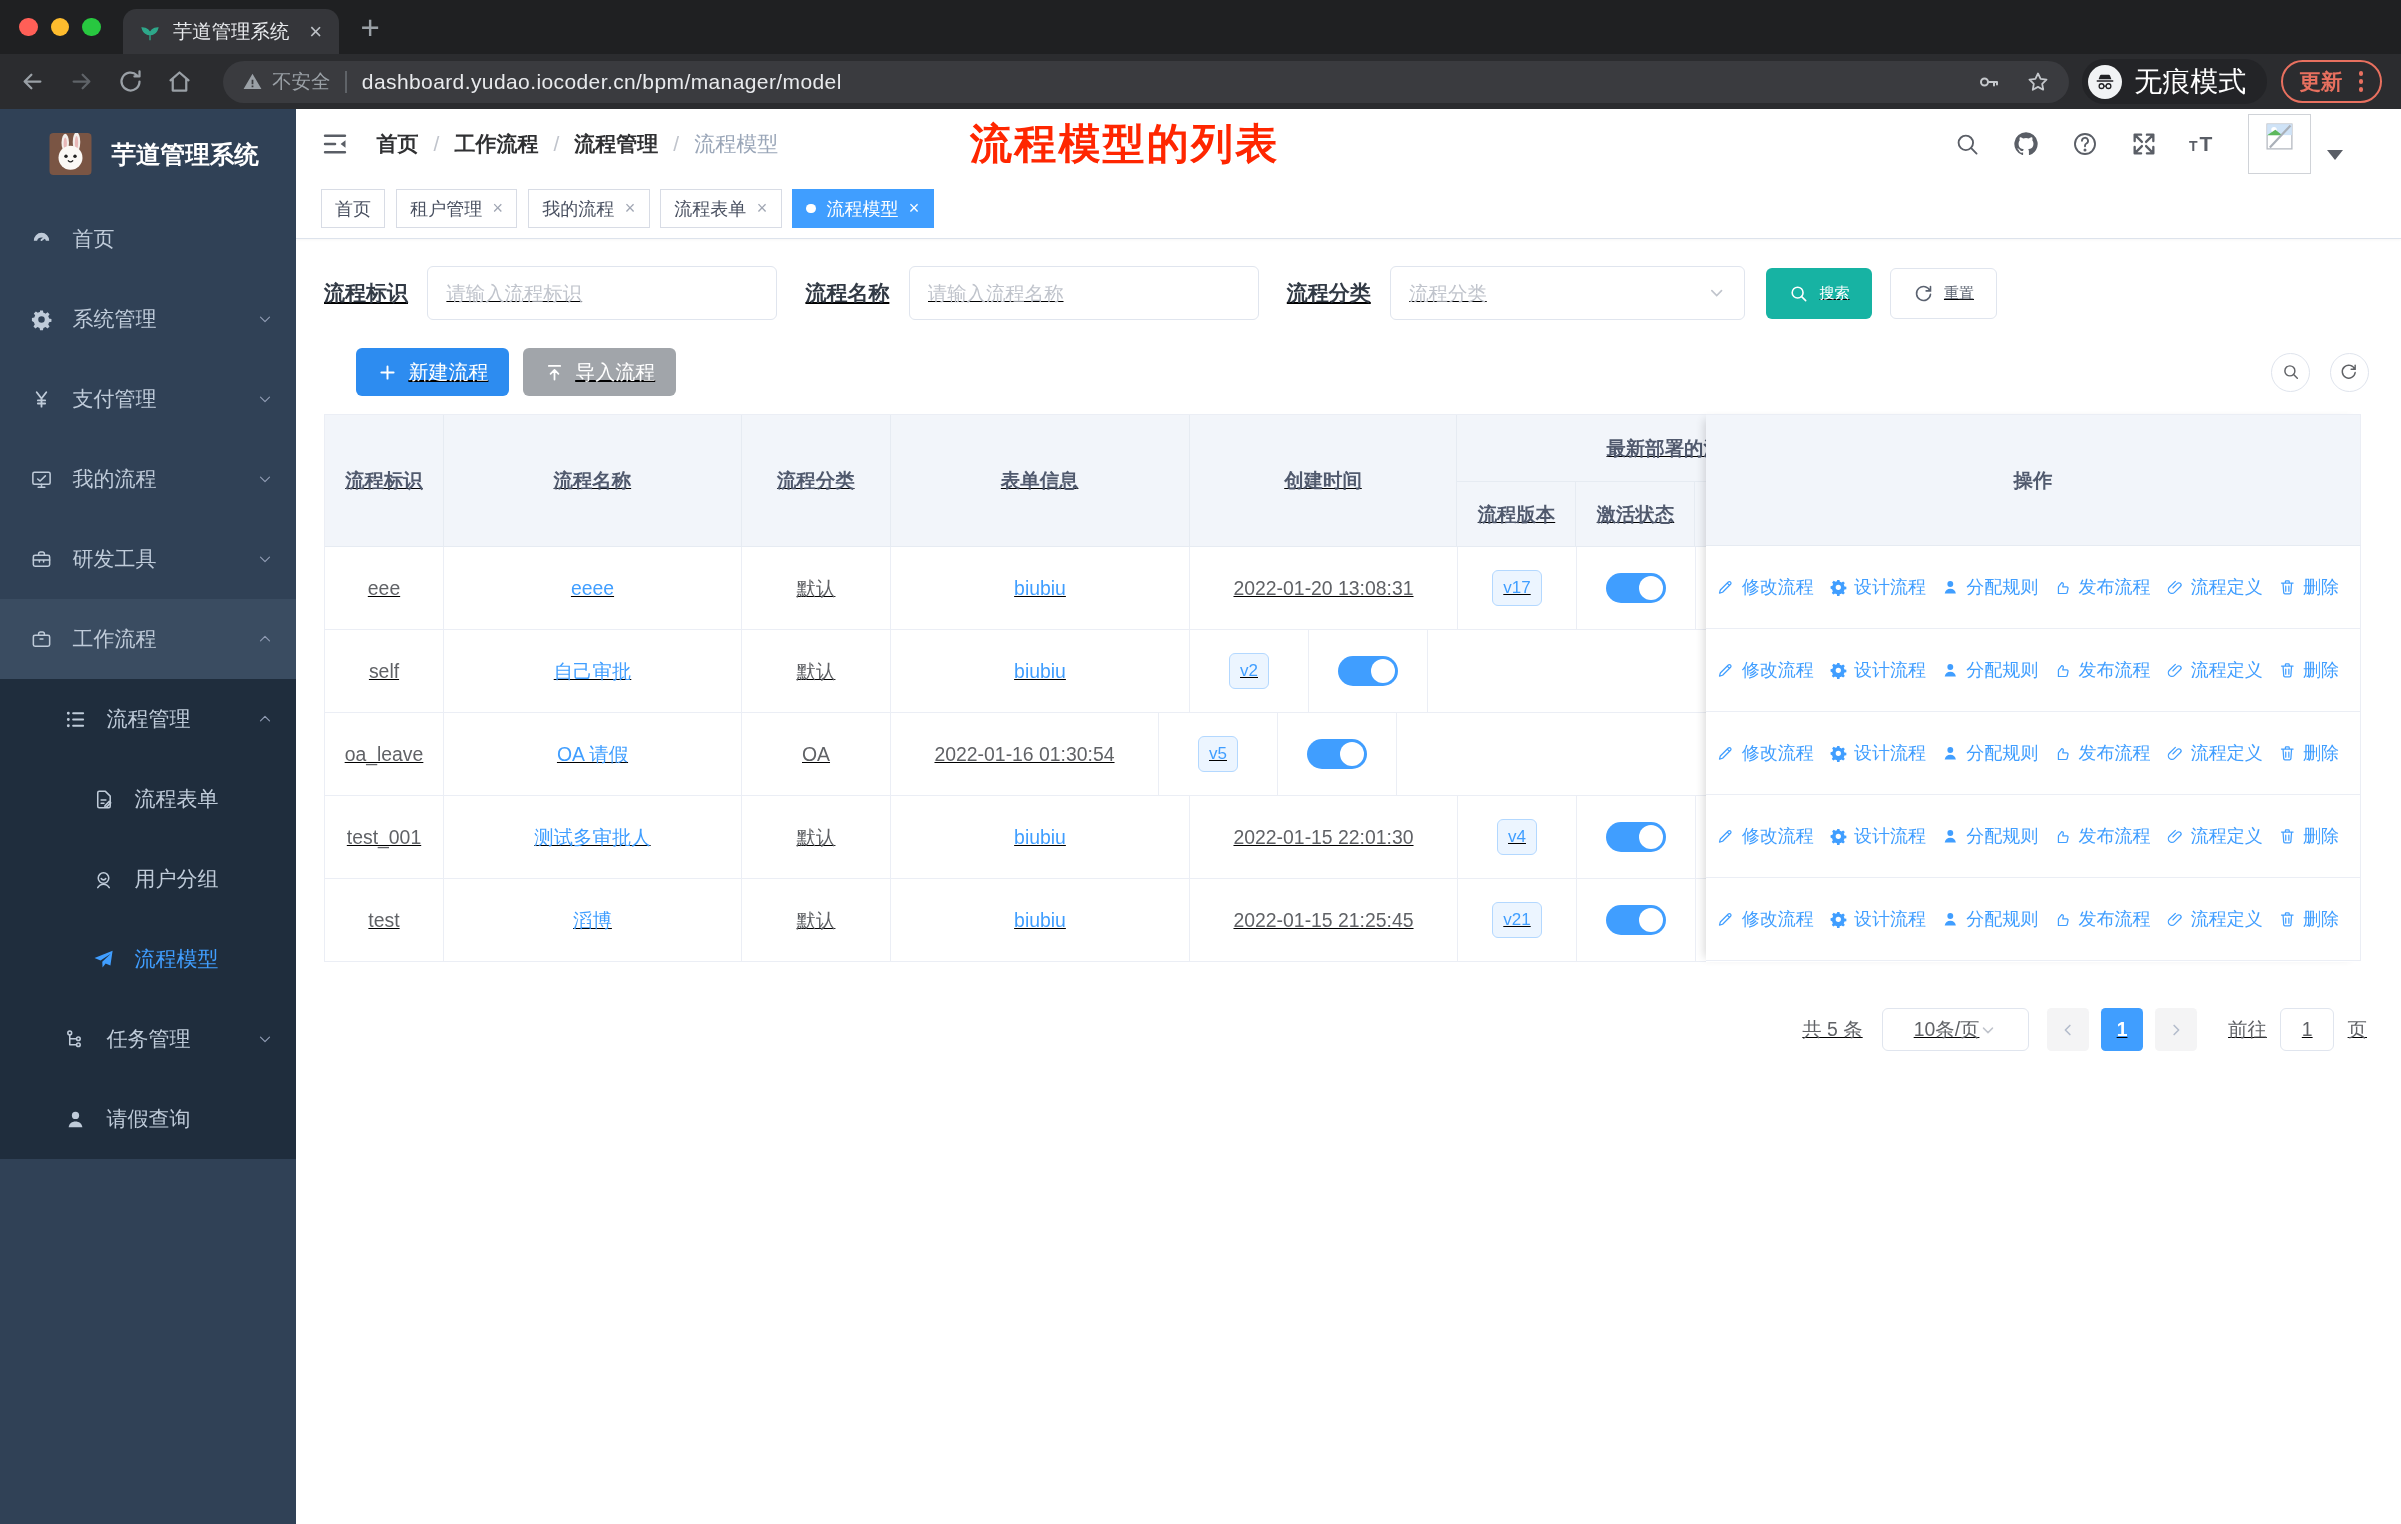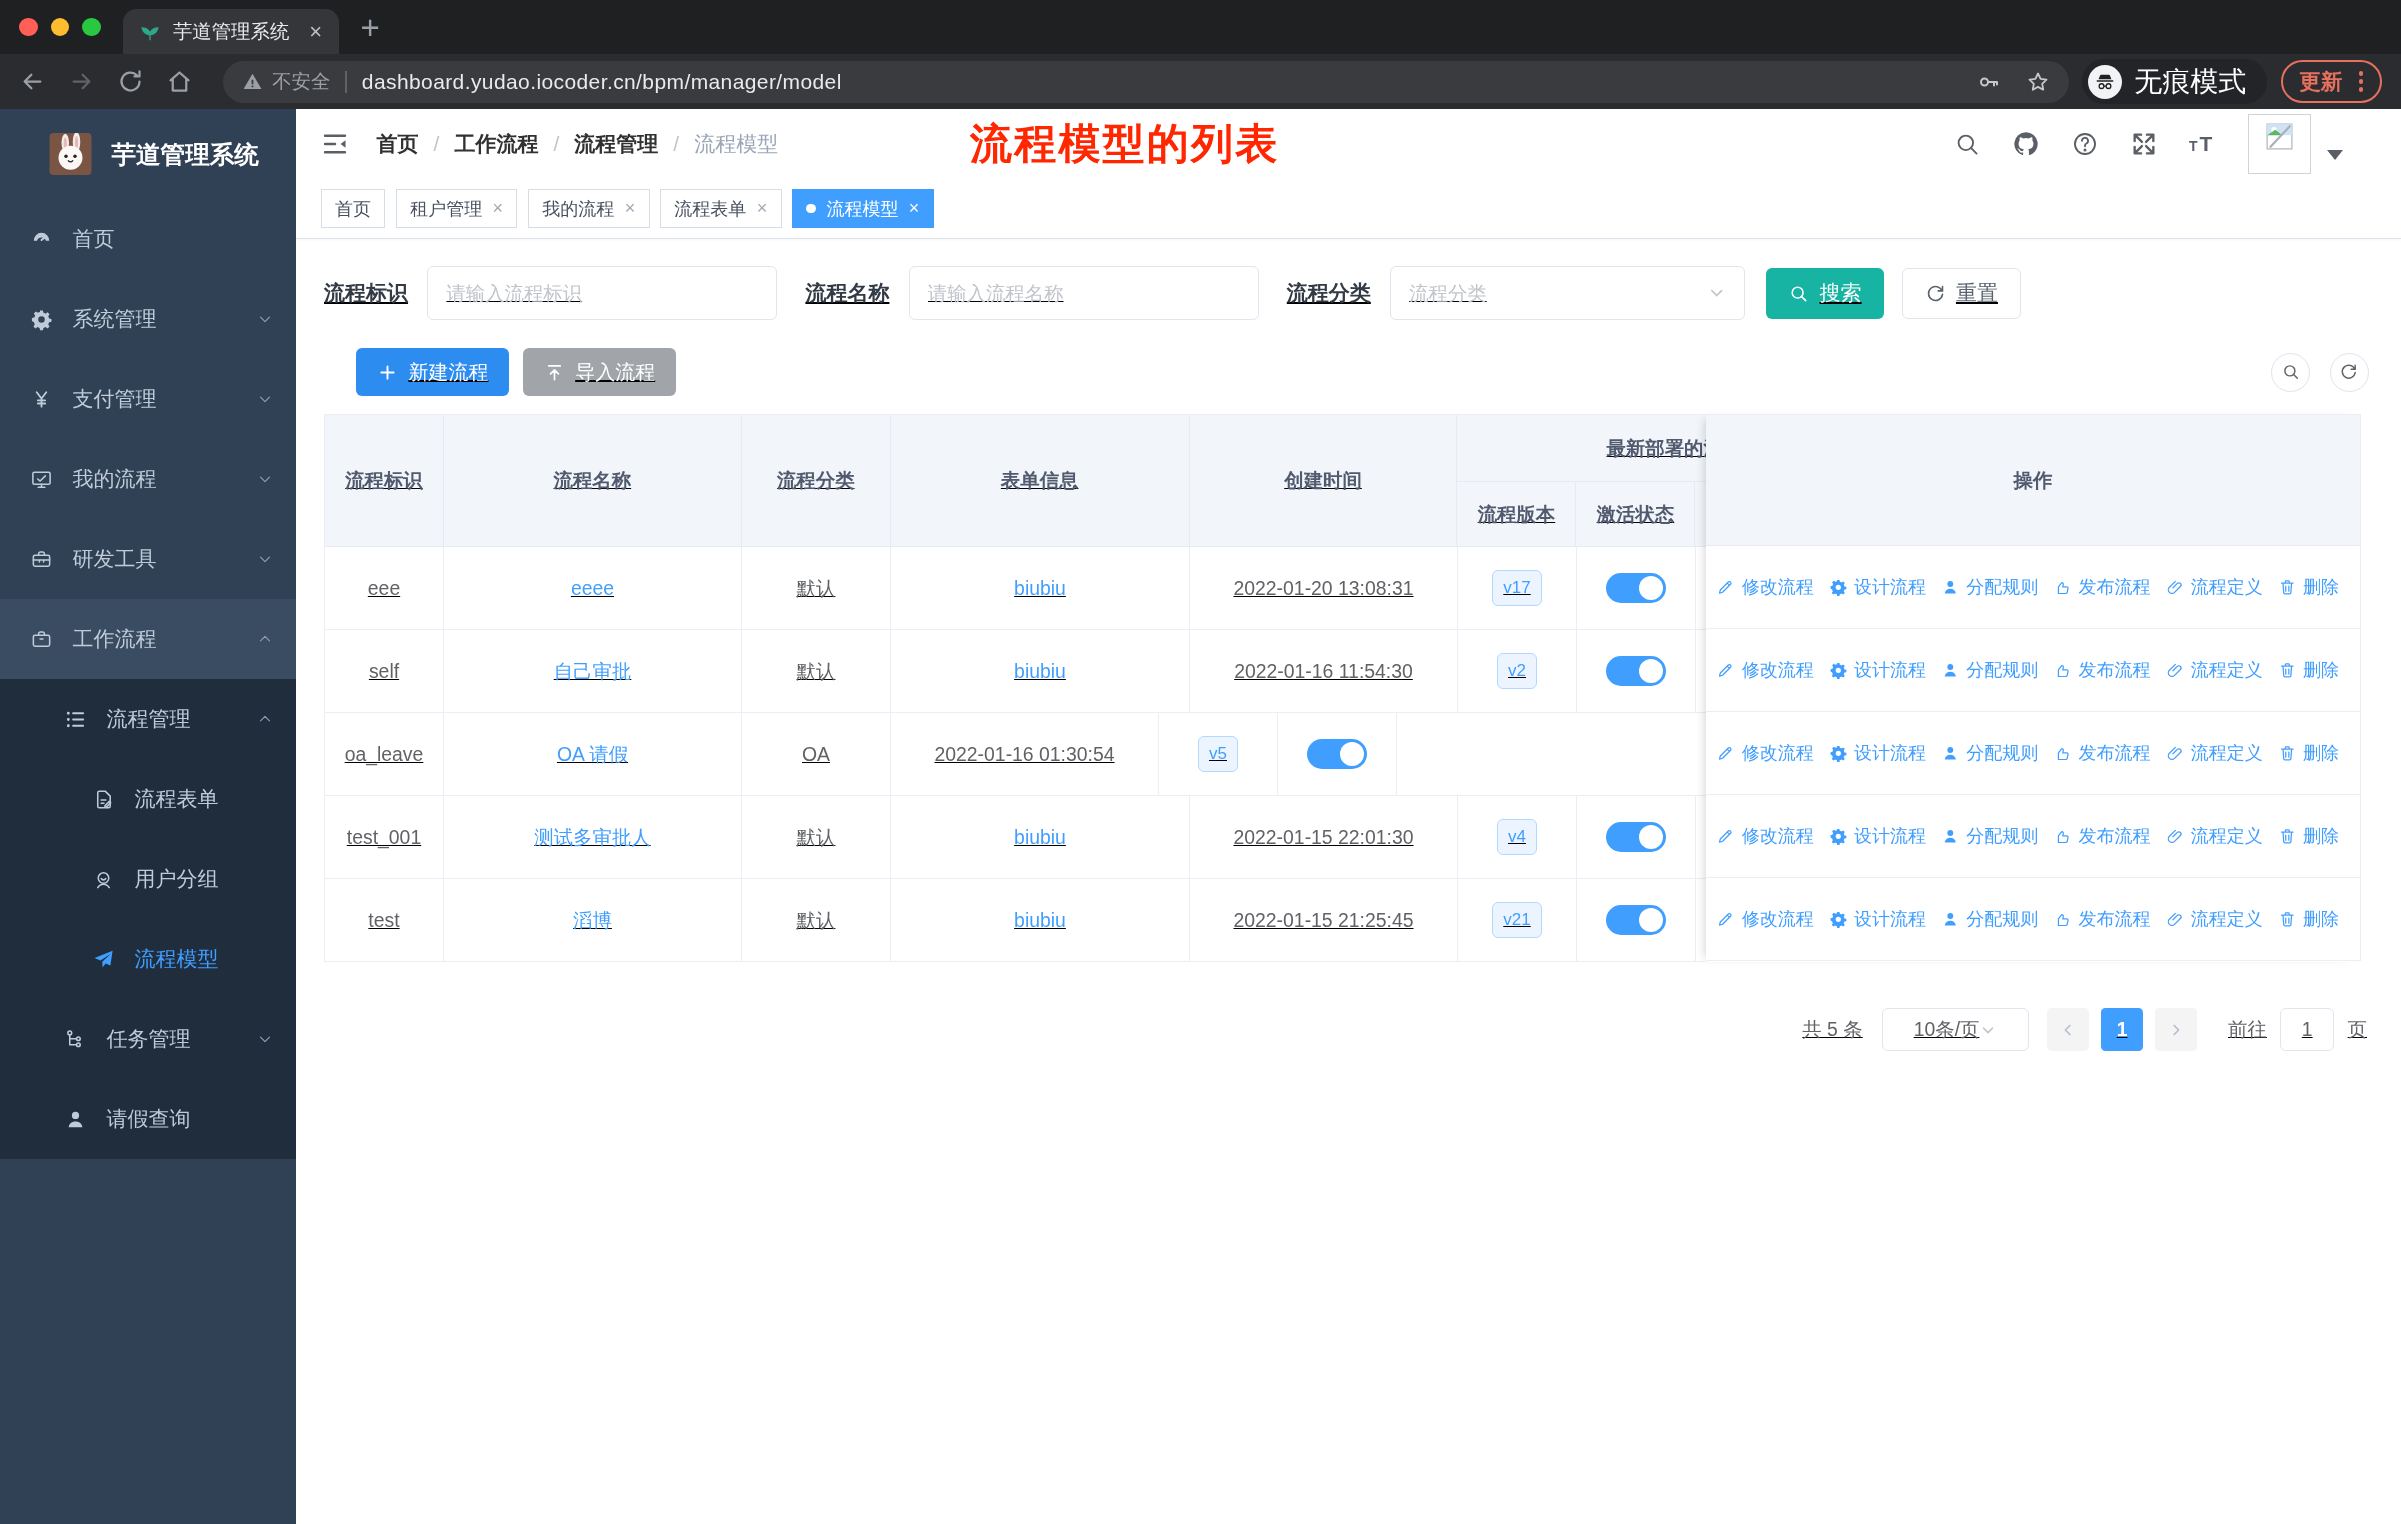--- a/index.html
+++ b/index.html
@@ -91,21 +91,21 @@
   .filters { margin-top:27px; display:flex; align-items:center; }
   .f-label { font-size:21px; font-weight:700; color:#323a45; margin-right:19.4px; white-space:nowrap; }
   .f-input { width:350px; height:54px; border:1.5px solid #e0e5ee; border-radius:6px;
     padding:0 18px; font-size:19.4px; color:#606266; margin-right:28px; outline:none;
     font-family:"Liberation Sans", sans-serif; }
   .f-input::placeholder { color:#c0c4cc; }
   .f-select { width:355px; height:54px; border:1.5px solid #e0e5ee; border-radius:6px;
     display:flex; align-items:center; padding:0 18px; color:#c0c4cc; font-size:19.4px; margin-right:21px; }
   .f-select .chev { margin-left:auto; color:#c0c4cc; }
   .f-select svg { width:19.4px; height:19.4px; }
-  .btn { display:flex; align-items:center; gap:10.4px; border-radius:6px; font-size:21px;
+  .btn { display:flex; align-items:center; gap:10.4px; border-radius:6px; font-size:15px;
     cursor:pointer; white-space:nowrap; }
   .btn svg { width:21px; height:21px; }
   .btn-search { height:51px; padding:0 22px; background:#17b3a3; color:#fff; }
   .btn-reset { height:51px; padding:0 22px; background:#fff; color:#5a6270; border:1.5px solid #e0e5ee; margin-left:18px; }
 
   .toolbar2 { margin-top:28px; display:flex; align-items:center;padding-left:32px; }
   .btn-create { height:48px; padding:0 21px; background:#2d8cf0; color:#fff; font-size:20px; }
   .btn-import { height:48px; padding:0 21px; background:#a1a5aa; color:#fff; font-size:20px; margin-left:13.4px; }
   .round-btns { margin-left:auto; display:flex; gap:19.4px; padding-right:10.4px; }
   .rbtn { width:39px; height:39px; border-radius:50%; border:1.5px solid #dfe4ed; background:#fff;
@@ -596,21 +596,20 @@
               </div>
               <div class="tr">
                 <div class="td w160">self</div>
                 <div class="td w400">
                   <span class="link">自己审批</span>
                 </div>
                 <div class="td w200">默认</div>
                 <div class="td w402">
                   <span class="link">biubiu</span>
                 </div>
-                <div class="td w360">2022-01-16 11:54:30</div>
                 <div class="td w160">
                   <span class="badge">v2</span>
                 </div>
                 <div class="td w160">
                   <span class="toggle">
                     <span class="knob"></span>
                   </span>
                 </div>
                 <div class="td-fill"></div>
               </div>

